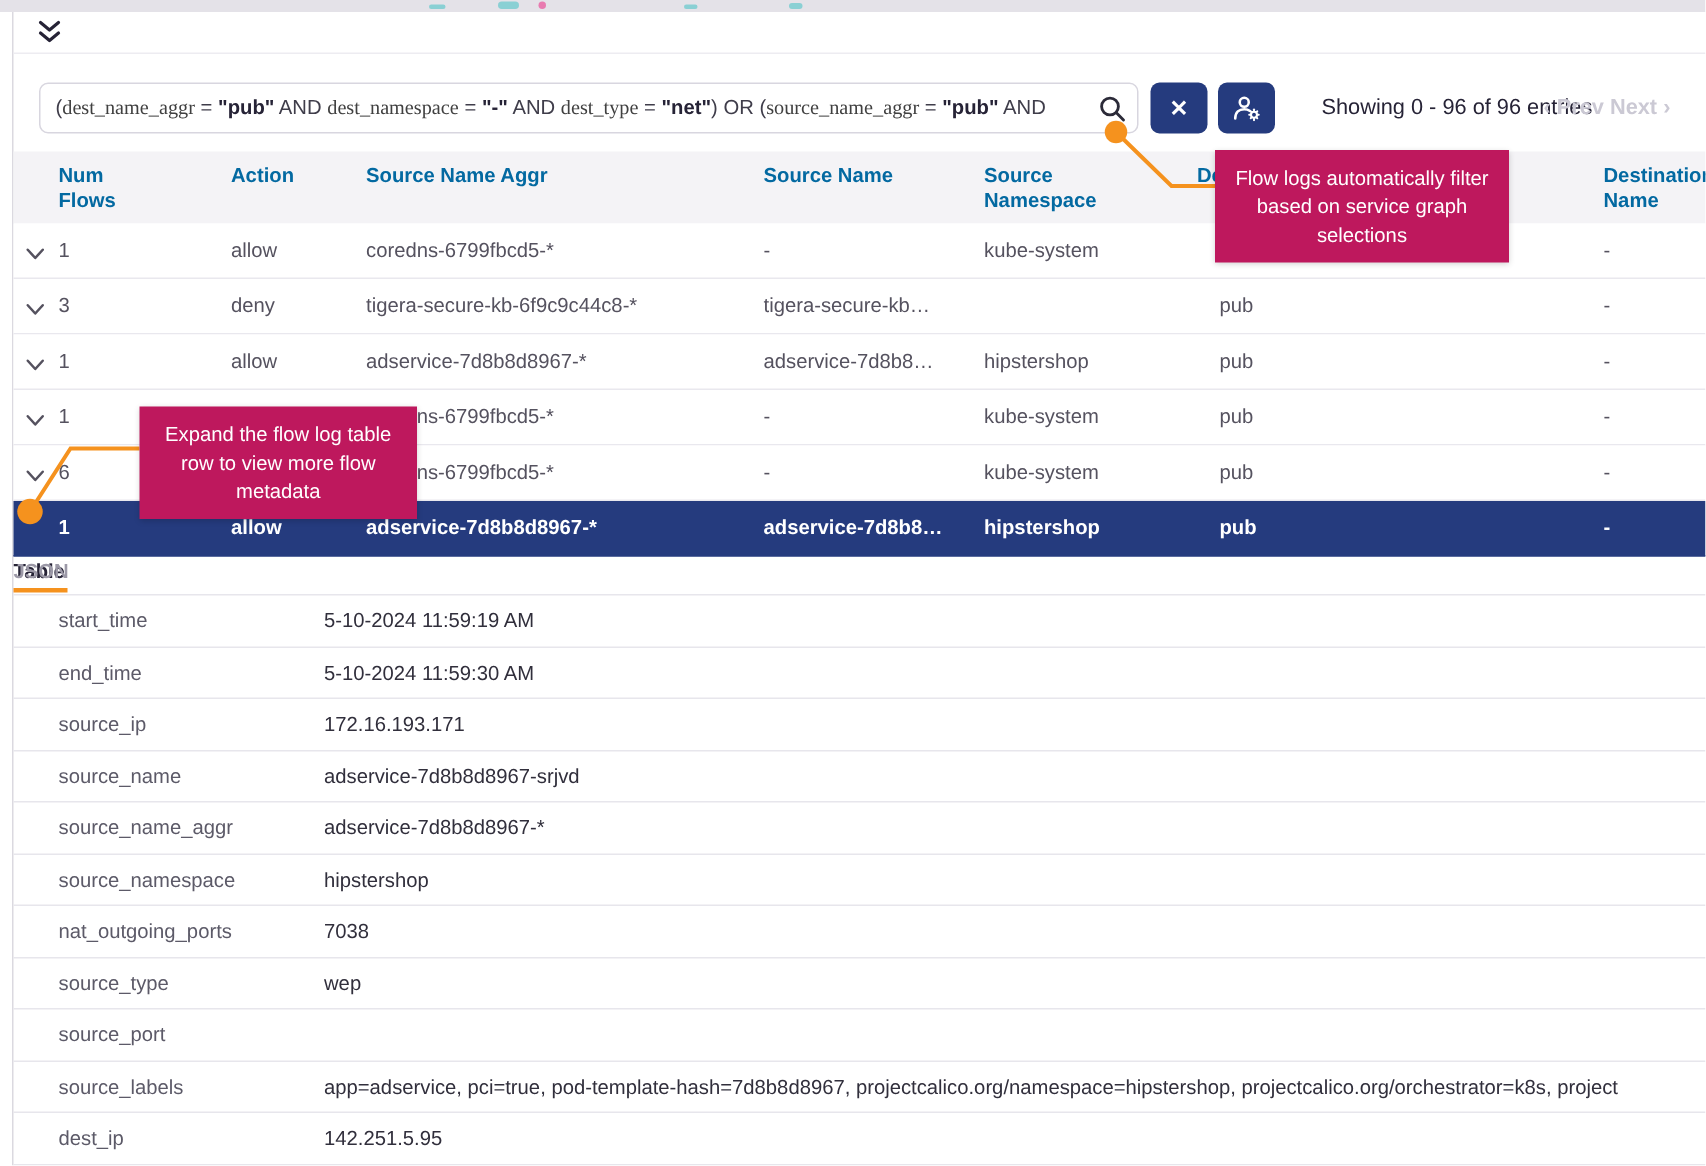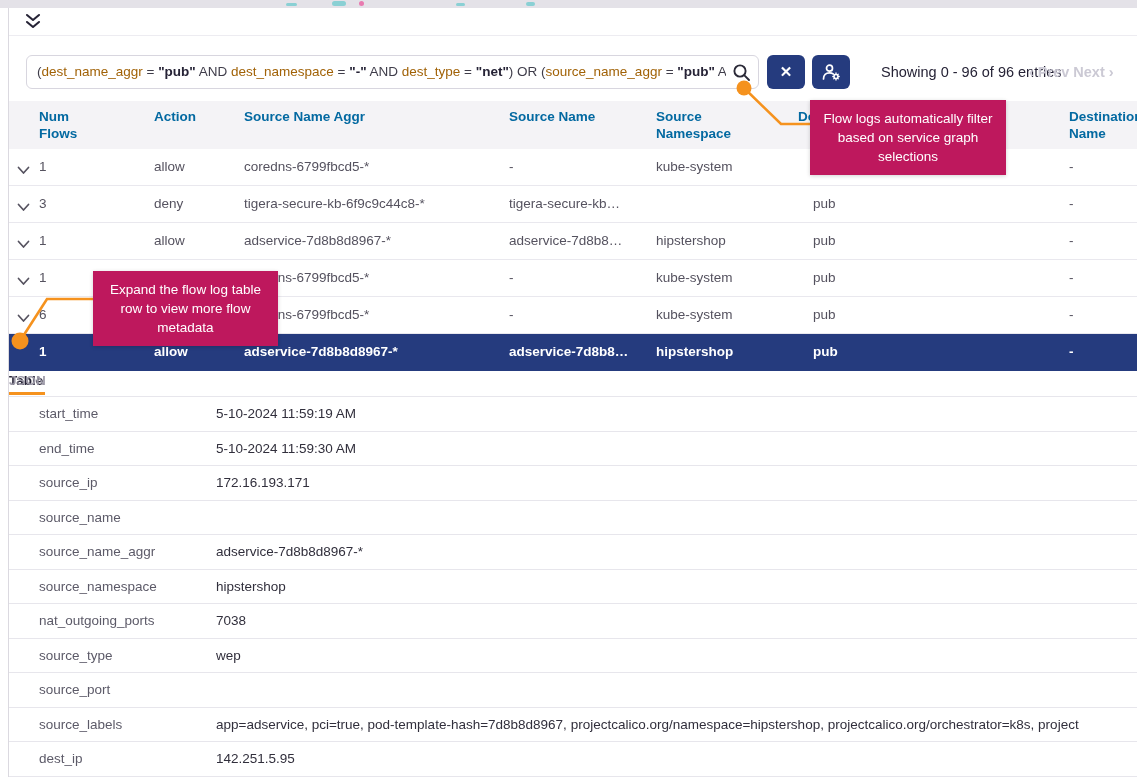--- a/index.html
+++ b/index.html
@@ -26,21 +26,21 @@
   .tab.active { color:#262336; }
   .tab.active::after { content:''; position:absolute; left:-6px; right:-8px; bottom:0; height:3px; background:#f5921e; }
   .badge { background:#e8e6ec; color:#262336; font-weight:400; font-size:13px; border-radius:13px; padding:3px 12px; line-height:1; }
   .badge:empty { display:none; }
 
   
   .filterbar { position:absolute; left:0; top:47px; width:100%; height:34px; }
   .query-box { position:absolute; left:17px; top:0; width:733px; height:34px; border:1.5px solid #d8d6df; border-radius:6px; background:#fff; cursor:text; }
   .query-text { position:absolute; left:0; top:0; right:32px; bottom:0; padding-left:10px; line-height:31px; font-size:13.5px; white-space:nowrap; overflow:hidden; color:#3f3d4a; }
   .q-plain { color:#3f3d4a; }
-  .q-field { color:#a16207; }
+  .q-field { color:#404040;font-family:Liberation Serif, serif; }
   .q-value { color:#262336; font-weight:700; }
   .search-icon { position:absolute; right:7px; top:7px; width:19px; height:19px; cursor:pointer; }
   .sq-btn { position:absolute; top:0; width:38px; height:34px; background:#253b7e; border:none; border-radius:6px; color:#fff; cursor:pointer; display:flex; align-items:center; justify-content:center; }
   .clear-btn { left:758px; font-size:15px; font-weight:700; }
   .user-btn { left:803px; }
   .showing { position:absolute; left:872px; top:0; line-height:34px; font-size:14.5px; color:#262336; }
   .pager { position:absolute; left:1020px; top:0; line-height:34px; font-size:14.5px; font-weight:600; color:#cbc9d4; display:flex; gap:4px; }
   .pager span { cursor:pointer; }
 
   
@@ -294,20 +294,21 @@
           <span class="dval">5-10-2024 11:59:30 AM</span>
         </div>
 
         <div class="drow">
           <span class="dkey">source_ip</span>
           <span class="dval">172.16.193.171</span>
         </div>
 
         <div class="drow">
           <span class="dkey">source_name</span>
+          <span class="dval">adservice-7d8b8d8967-srjvd</span>
         </div>
 
         <div class="drow">
           <span class="dkey">source_name_aggr</span>
           <span class="dval">adservice-7d8b8d8967-*</span>
         </div>
 
         <div class="drow">
           <span class="dkey">source_namespace</span>
           <span class="dval">hipstershop</span>

